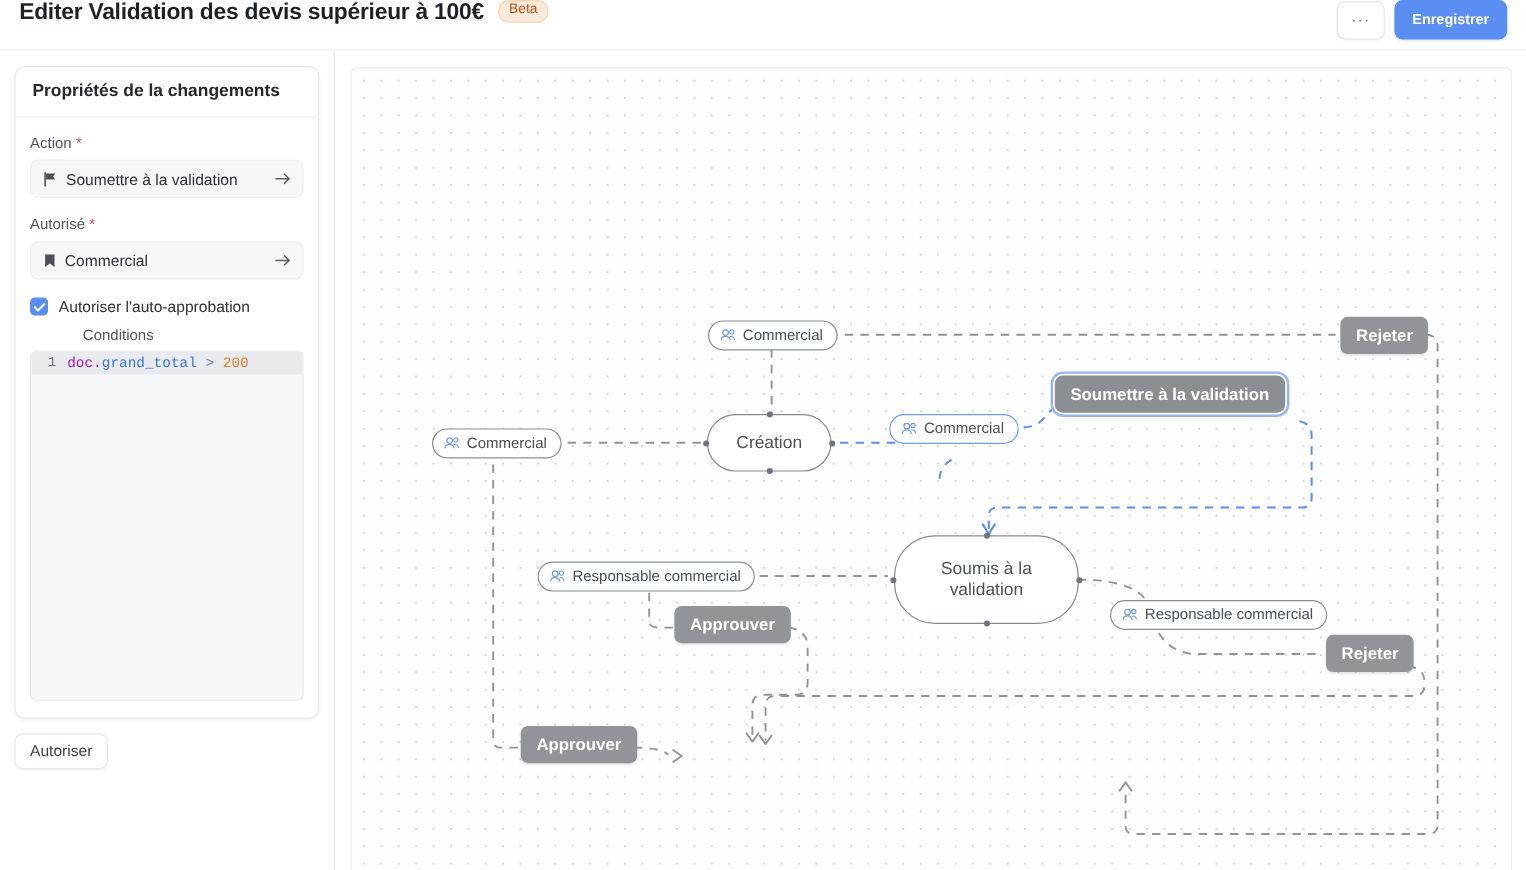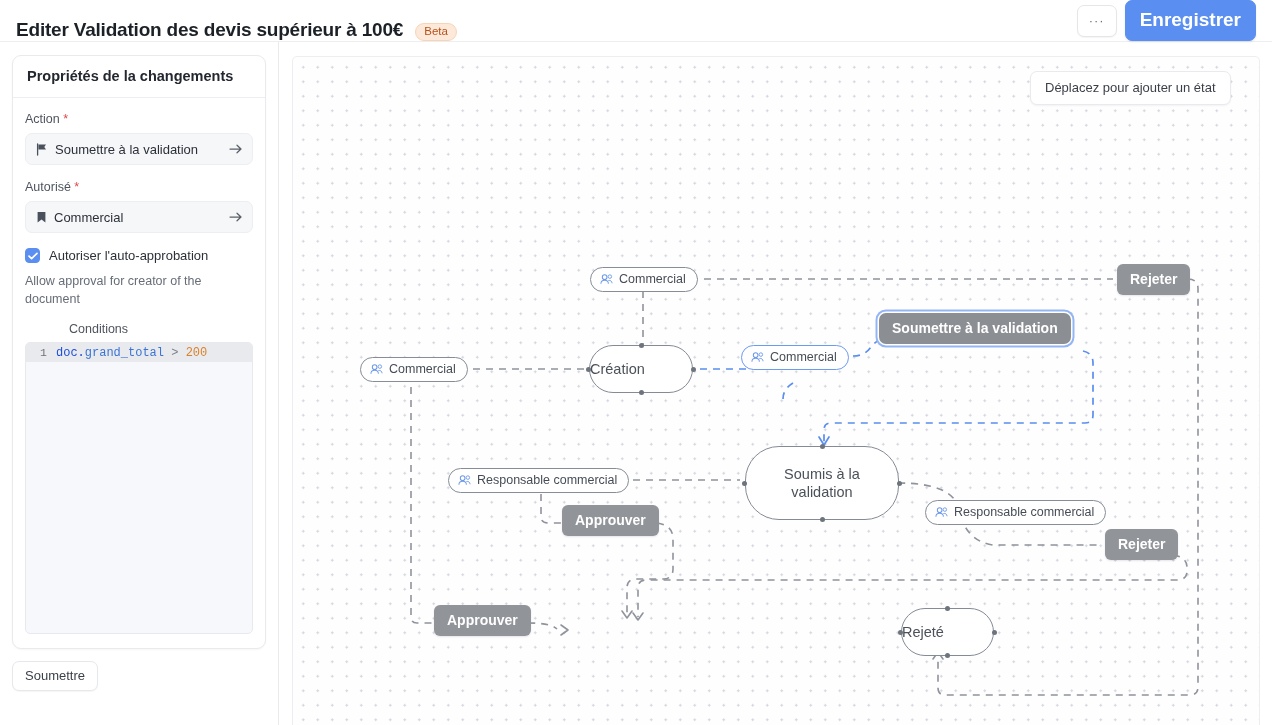--- a/index.html
+++ b/index.html
@@ -10,21 +10,21 @@
     overflow: hidden;
     -webkit-font-smoothing: antialiased;
   }
 
   
   .topbar {
     position: absolute; top: 0; left: 0;
     width: 1272px; height: 42px;
     background: #ffffff;
     border-bottom: 1px solid #edeef0;
-    display: flex; align-items: flex-end;
+    display: flex; align-items: flex-start;
     padding: 0 16px;
     z-index: 40;
   }
   .page-title {
     font-size: 19px; font-weight: bold; color: #1c2127;
     letter-spacing: -0.2px; white-space: nowrap;
   }
   .beta-badge {
     margin-left: 12px;
     font-size: 11.5px; color: #b5521b;
@@ -41,21 +41,21 @@
     background: #ffffff;
     border: 1px solid #e4e6ea;
     border-radius: 7px;
     padding: 7px 13px 8px;
     cursor: pointer; white-space: nowrap;
     box-shadow: 0 1px 1px rgba(16,24,40,0.04);
   }
   .btn-dots { padding: 7px 11px 8px; letter-spacing: 1px; color: #6a6f78; }
   .btn-primary {
     background: #5a8ef0; border-color: #5a8ef0; color: #ffffff;
-    font-weight: bold; font-size: 19px;
+    font-weight: bold; font-size: 12px;
     padding: 8px 14px 9px;
     box-shadow: 0 1px 2px rgba(16,24,40,0.10);
   }
 
   
   .sidebar {
     position: absolute; top: 42px; left: 0;
     width: 279px; height: 683px;
     background: #ffffff;
     border-right: 1px solid #e9eaee;
@@ -118,21 +118,21 @@
   }
   .code-line {
     display: flex; align-items: center;
     height: 19px; background: #e9eaee;
   }
   .gutter {
     width: 30px; text-align: right; padding-right: 9px;
     font-size: 11.5px; color: #6d727b;
   }
   .code-txt { font-size: 12px; white-space: pre; }
-  .tok-obj { color: #1d4ed8; }
+  .tok-obj { color: #a21caf; }
   .tok-prop { color: #3b74d6; }
   .tok-op { color: #7a828c; }
   .tok-num { color: #d9822b; }
 
   .btn-expand {
     margin: 12px 0 0 12px;
     display: inline-block;
     font-size: 13px; color: #3a3f48;
     background: #ffffff;
     border: 1px solid #e6e8ec;
@@ -173,21 +173,21 @@
     white-space: nowrap;
     z-index: 12;
   }
 
   
   .state {
     position: absolute;
     background: #ffffff;
     border: 1px solid #858b94;
     border-radius: 34px;
-    display: flex; align-items: center; justify-content: flex-start;
+    display: flex; align-items: center; justify-content: center;
     text-align: center;
     font-size: 14.5px; color: #4b5159;
     line-height: 1.25;
     cursor: pointer;
     z-index: 10;
   }
   
   .hdl {
     position: absolute; width: 5px; height: 5px;
     border-radius: 50%; background: #6e747d;
@@ -285,32 +285,31 @@
       </div>
 
       <div class="check-row">
         <span class="checkbox">
           <svg width="10" height="8" viewBox="0 0 10 8">
               <path d="M1 4.1 3.6 6.7 9 1.3" stroke="#ffffff" stroke-width="1.7" fill="none" stroke-linecap="round" stroke-linejoin="round"></path>
             </svg>
         </span>
         <span class="check-label">Autoriser l'auto-approbation</span>
       </div>
-      <div class="help-text">Allow approval for creator of the document</div>
 
       <div class="cond-label">Conditions</div>
       <div class="code-box">
         <div class="code-line">
           <span class="gutter">1</span>
           <span class="code-txt"><span class="tok-obj">doc.</span><span class="tok-prop">grand_total</span><span class="tok-op"> &gt; </span><span class="tok-num">200</span></span>
         </div>
       </div>
     </div>
   </div>
-  <button class="btn-expand">Soumettre</button>
+  <button class="btn-expand">Autoriser</button>
 </div>
 
 <div class="canvas-wrap">
   <div class="canvas">
 
     <svg class="edges">
       <g fill="none" stroke="#8f949c" stroke-width="1.6" stroke-dasharray="7 6">
 
         <path d="M398 222 L 820 222"></path>
 
@@ -346,46 +345,38 @@
         <path d="M368 312 L 490 312"></path>
         <path d="M560 299 Q 572 299 578 290 Q 585 281 594 281 L 660 281"></path>
         <path d="M500 326 Q 490 332 490 342"></path>
         <path d="M790 294 Q 800 296 800 306 L 800 358 Q 800 366 792 366 L 538 366 Q 531 366 531 373 L 531 385"></path>
       </g>
       <g fill="none" stroke="#5a8ef0" stroke-width="1.7" stroke-linecap="round" stroke-linejoin="round">
         <path d="M526 380 531 388 536 380"></path>
       </g>
     </svg>
 
-    <div class="hint-box">Déplacez pour ajouter un état</div>
 
     <div class="state" style="left:296px; top:288px; width:104px; height:48px;">
       <span>Création</span>
       <i class="hdl" style="left:49px; top:-3px;"></i>
       <i class="hdl" style="left:49px; bottom:-3px;"></i>
       <i class="hdl" style="left:-4px; top:21px;"></i>
       <i class="hdl" style="right:-4px; top:21px;"></i>
     </div>
 
     <div class="state" style="left:452px; top:389px; width:154px; height:74px; padding:0 22px;">
       <span>Soumis à la validation</span>
       <i class="hdl" style="left:74px; top:-3px;"></i>
       <i class="hdl" style="left:74px; bottom:-3px;"></i>
       <i class="hdl" style="left:-4px; top:34px;"></i>
       <i class="hdl" style="right:-4px; top:34px;"></i>
     </div>
 
 
-    <div class="state" style="left:608px; top:551px; width:93px; height:48px;">
-      <span>Rejeté</span>
-      <i class="hdl" style="left:43px; top:-3px;"></i>
-      <i class="hdl" style="left:43px; bottom:-3px;"></i>
-      <i class="hdl" style="left:-4px; top:21px;"></i>
-      <i class="hdl" style="right:-4px; top:21px;"></i>
-    </div>
 
     <div class="action" style="left:824px; top:207px;">
       <span>Rejeter</span>
     </div>
 
     <div class="action selected" style="left:586px; top:256px;">
       <span>Soumettre à la validation</span>
     </div>
 
     <div class="action" style="left:269px; top:448px;">

